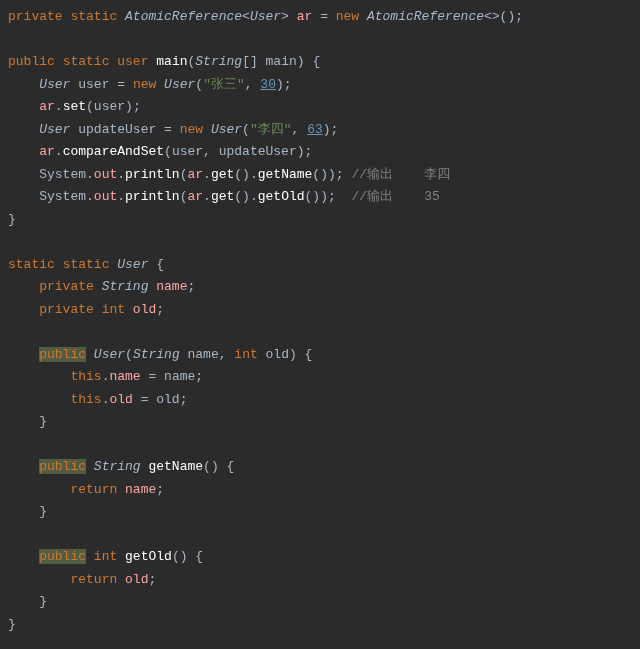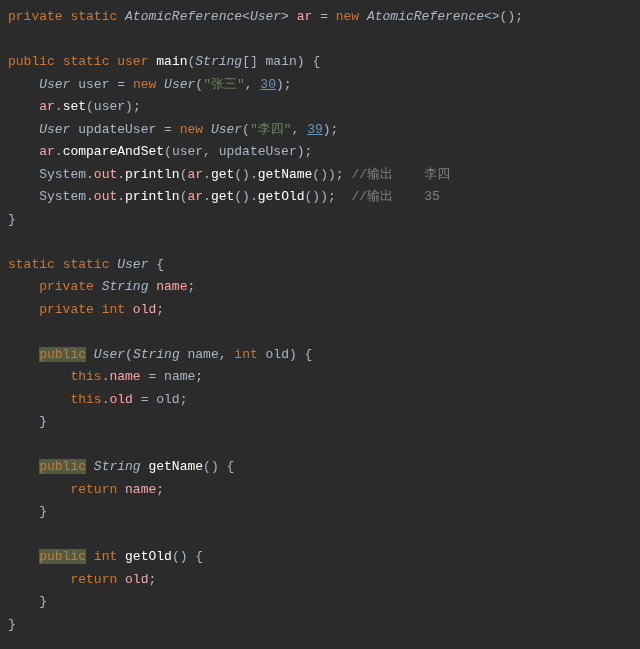--- a/index.html
+++ b/index.html
@@ -30,21 +30,21 @@
   .hl      { background-color: #515c42; }  
 </style>
 </head>
 <body>
 
 <pre class="code"><span><span class="kw">private</span> <span class="kw">static</span> <span class="type">AtomicReference</span><span class="punc">&lt;</span><span class="type">User</span><span class="punc">&gt;</span> <span class="field">ar</span><span class="punc"> = </span><span class="kw">new</span> <span class="type">AtomicReference</span><span class="punc">&lt;&gt;</span><span class="punc">()</span><span class="punc">;</span></span>
 
 <span><span class="kw">public</span> <span class="kw">static</span> <span class="kw">user</span> <span class="method">main</span><span class="punc">(</span><span class="type">String</span><span class="punc">[]</span> <span>main</span><span class="punc">)</span><span class="punc"> {</span></span>
 <span>    <span class="type">User</span> <span>user</span><span class="punc"> = </span><span class="kw">new</span> <span class="type">User</span><span class="punc">(</span><span class="str">"张三"</span><span class="punc">, </span><span class="num">30</span><span class="punc">)</span><span class="punc">;</span></span>
 <span>    <span class="field">ar</span><span class="punc">.</span><span class="method">set</span><span class="punc">(</span><span>user</span><span class="punc">)</span><span class="punc">;</span></span>
-<span>    <span class="type">User</span> <span>updateUser</span><span class="punc"> = </span><span class="kw">new</span> <span class="type">User</span><span class="punc">(</span><span class="str">"李四"</span><span class="punc">, </span><span class="num">39</span><span class="punc">)</span><span class="punc">;</span></span>
+<span>    <span class="type">User</span> <span>updateUser</span><span class="punc"> = </span><span class="kw">new</span> <span class="type">User</span><span class="punc">(</span><span class="str">"李四"</span><span class="punc">, </span><span class="num">63</span><span class="punc">)</span><span class="punc">;</span></span>
 <span>    <span class="field">ar</span><span class="punc">.</span><span class="method">compareAndSet</span><span class="punc">(</span><span>user</span><span class="punc">, </span><span>updateUser</span><span class="punc">)</span><span class="punc">;</span></span>
 <span>    <span>System</span><span class="punc">.</span><span class="field">out</span><span class="punc">.</span><span class="method">println</span><span class="punc">(</span><span class="field">ar</span><span class="punc">.</span><span class="method">get</span><span class="punc">()</span><span class="punc">.</span><span class="method">getName</span><span class="punc">()</span><span class="punc">)</span><span class="punc">;</span><span class="cmt"> //输出    李四</span></span>
 <span>    <span>System</span><span class="punc">.</span><span class="field">out</span><span class="punc">.</span><span class="method">println</span><span class="punc">(</span><span class="field">ar</span><span class="punc">.</span><span class="method">get</span><span class="punc">()</span><span class="punc">.</span><span class="method">getOld</span><span class="punc">()</span><span class="punc">)</span><span class="punc">;</span><span class="cmt">  //输出    35</span></span>
 <span><span class="punc">}</span></span>
 
 <span><span class="kw">static</span> <span class="kw">static</span> <span class="type">User</span><span class="punc"> {</span></span>
 <span>    <span class="kw">private</span> <span class="type">String</span> <span class="field">name</span><span class="punc">;</span></span>
 <span>    <span class="kw">private</span> <span class="kw">int</span> <span class="field">old</span><span class="punc">;</span></span>
 
 <span>    <span class="kw hl">public</span> <span class="type">User</span><span class="punc">(</span><span class="type">String</span> <span>name</span><span class="punc">, </span><span class="kw">int</span> <span>old</span><span class="punc">)</span><span class="punc"> {</span></span>

